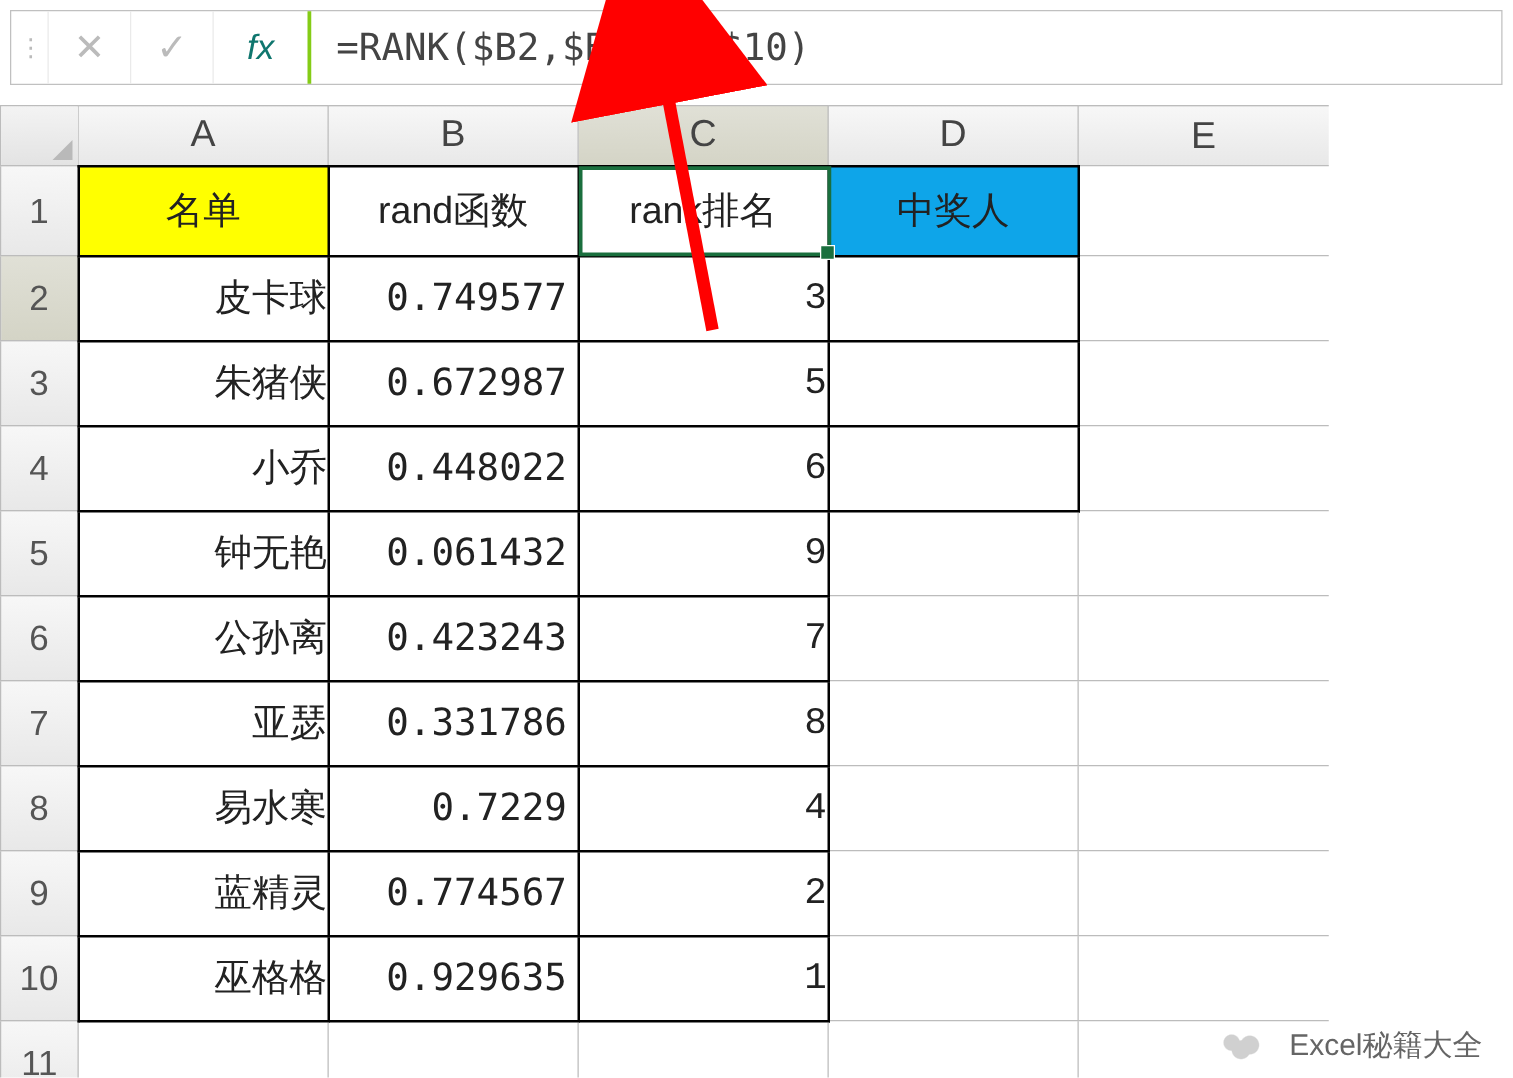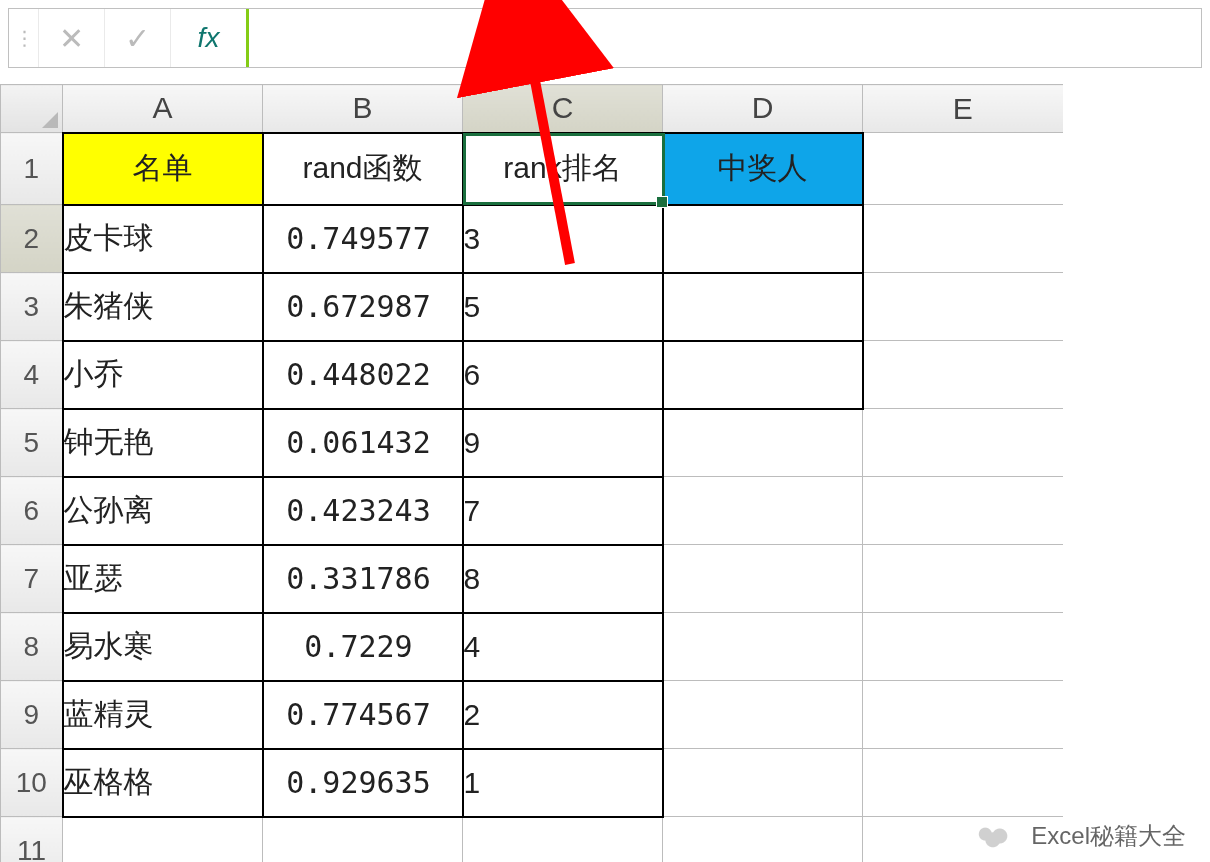--- a/index.html
+++ b/index.html
@@ -112,22 +112,22 @@
   .sheet th.row-head {
     width: 62px;
     background: linear-gradient(#f7f7f7,#e8e8e8);
     font-size: 28px;
     color: #555;
   }
   .sheet tr.data td { height: 68px; }
   .sheet tr.header-row td { height: 72px; }
 
   .cell { background: #fff; }
-  .cell.num { padding-right: 8px; font-family: "SimSun", monospace; border-radius: 10px; }
-  .cell.center { text-align: left; }
+  .cell.num { text-align: right; padding-right: 8px; font-family: "SimSun", monospace; border-radius: 10px; }
+  .cell.center { text-align: right; font-family: Liberation Mono, monospace; }
   .cell.rbord { border-right: none; }
   .cell.bbord { border-bottom: none; }
 
   
   .hdr-yellow { background: #ffff00; font-weight: bold; border: 2px solid #000; }
   .hdr-plain  { background: #fff; border: 2px solid #000; }
   .hdr-orange { background: #0ea5e9; font-weight: bold; border: 2px solid #000; }
   .tbl-cell   { border: 2px solid #000 !important; margin-top: 23px; }
 
   
@@ -178,20 +178,21 @@
   }
 </style>
 </head>
 <body>
 
 <div class="formula-bar">
   <div class="fx-separator">⋮</div>
   <div class="fx-btn">✕</div>
   <div class="fx-btn check">✓</div>
   <div class="fx-label">fx</div>
+  <div class="formula-input">=RANK($B2,$B$2:$B$10)</div>
 </div>
 
 <div class="sheet-wrap">
 <table class="sheet">
   <tbody>
         <tr>
     <th class="corner"></th>
     <th class="col-head">A</th>
     <th class="col-head">B</th>
     <th class="col-head active">C</th>

